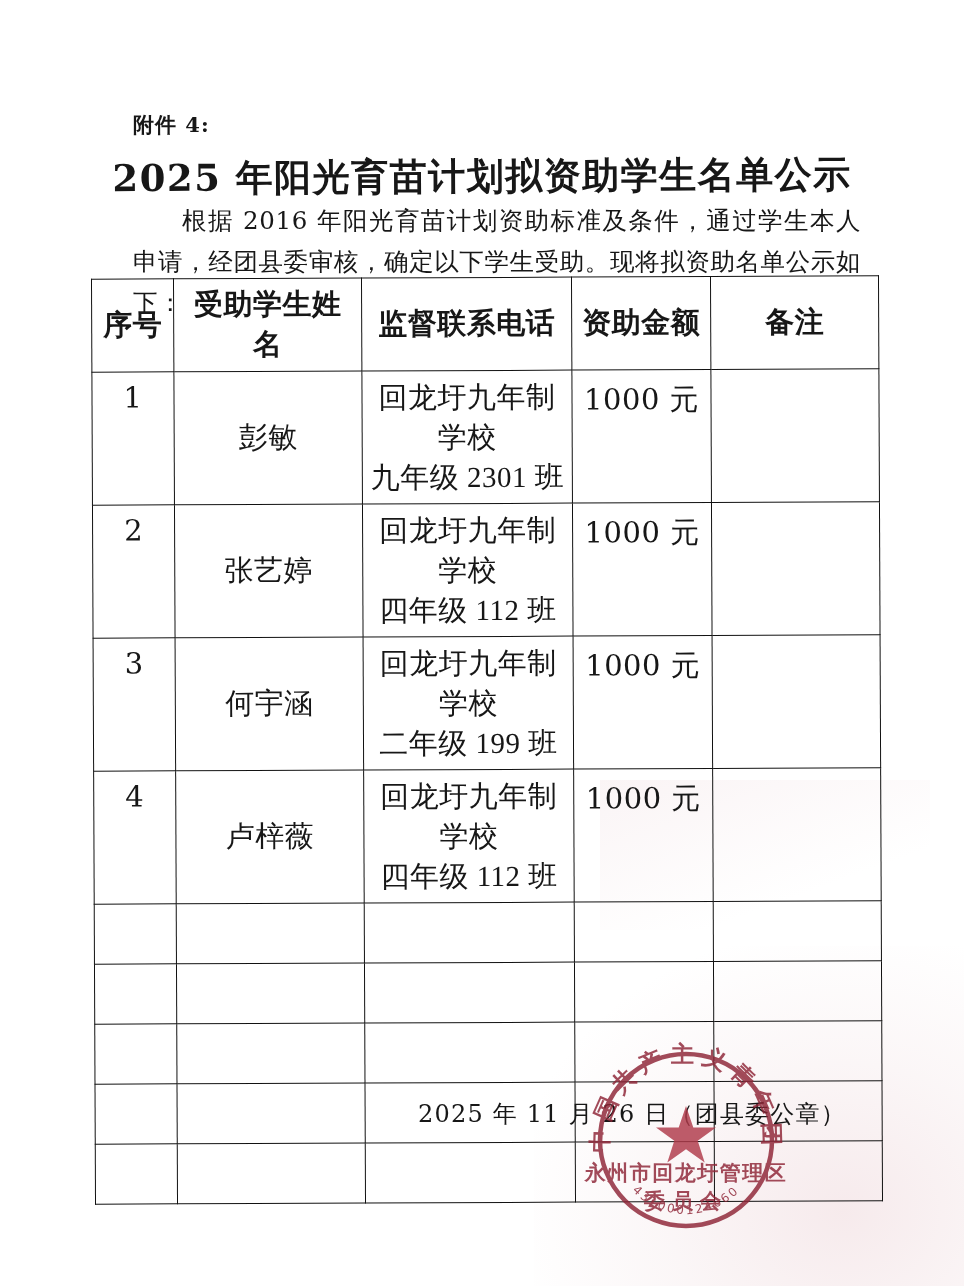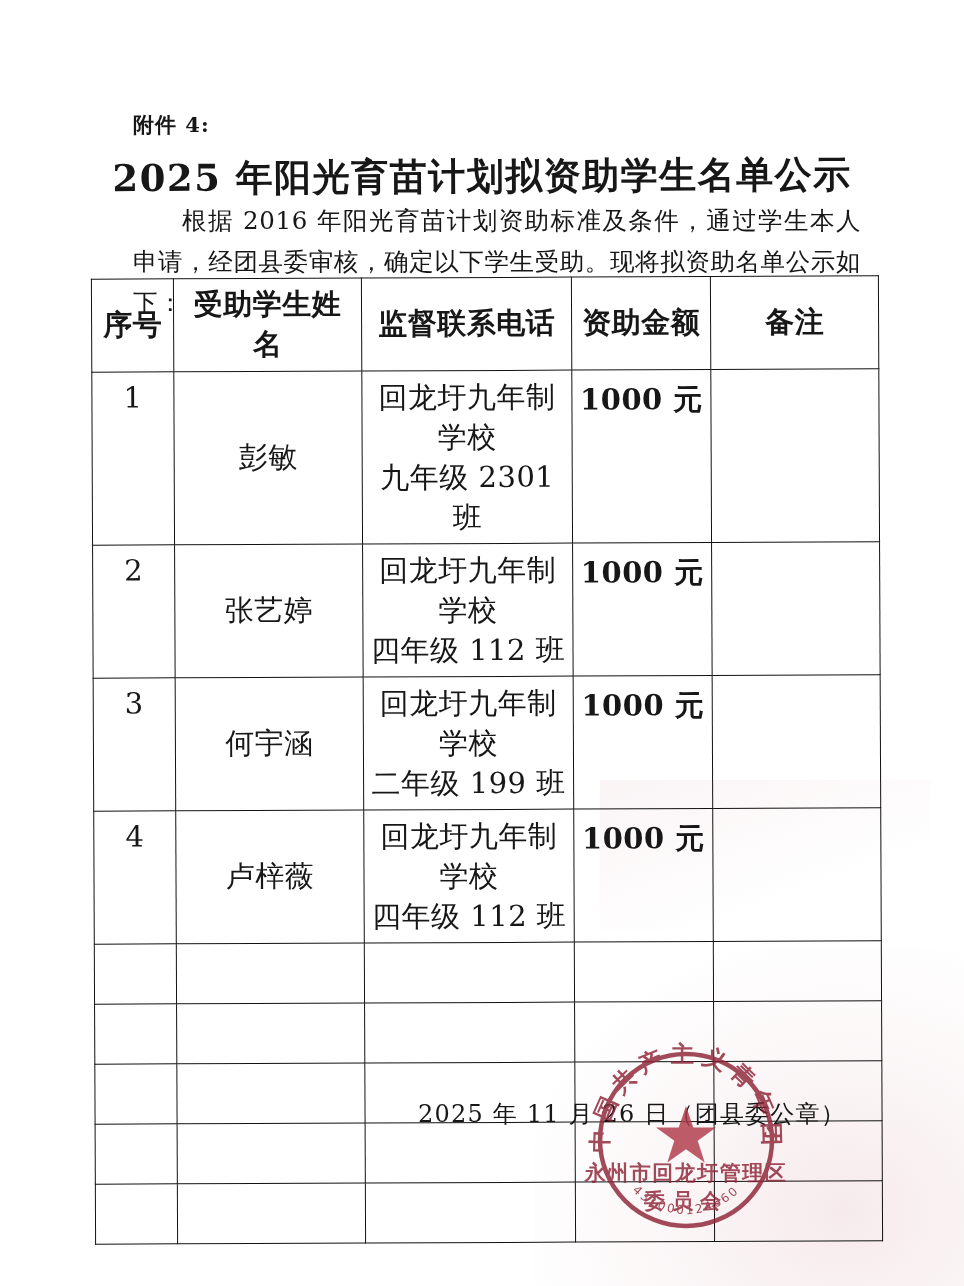--- a/index.html
+++ b/index.html
@@ -113,22 +113,22 @@
   tr.empty-row td {
     height: 47px;
   }
   .col-no     { width: 82px; }
   .col-name   { width: 188px; }
   .col-school { width: 210px; }
   .col-amount { width: 139px; }
   .col-remark { width: 168px; }
 
   .school-line1 { display: block; line-height: 40px; }
-  .school-line2 { display: block; line-height: 40px; }
-  .cell-amount  { vertical-align: top !important; padding-top: 10px !important; font-weight: bold; }
+  .school-line2 { display: block; line-height: 40px; font-family: Liberation Serif, serif; }
+  .cell-amount  { vertical-align: top !important; padding-top: 10px !important; }
   .cell-no      { vertical-align: top !important; padding-top: 8px !important; }
   .cell-name    { }
 
   
   .footer-block {
     position: absolute;
     left: 186px;
     top: 938px;
     font-size: 24.5px;
     line-height: 37px;

